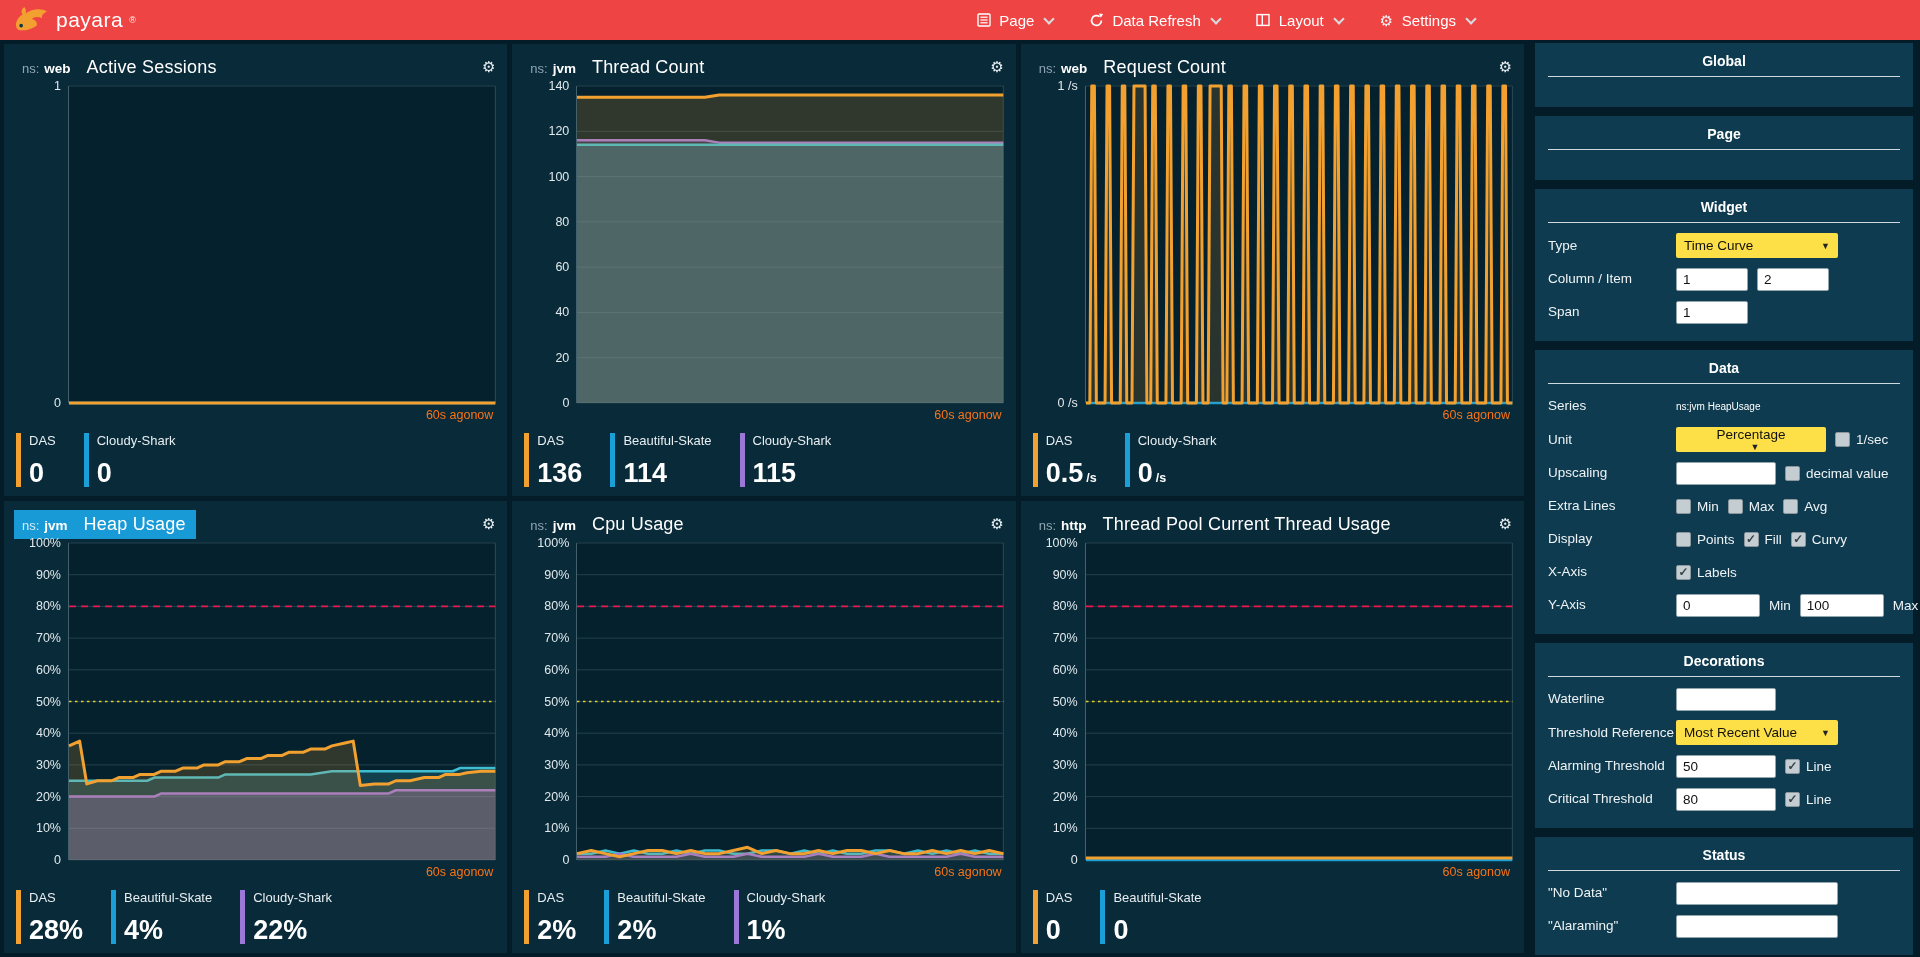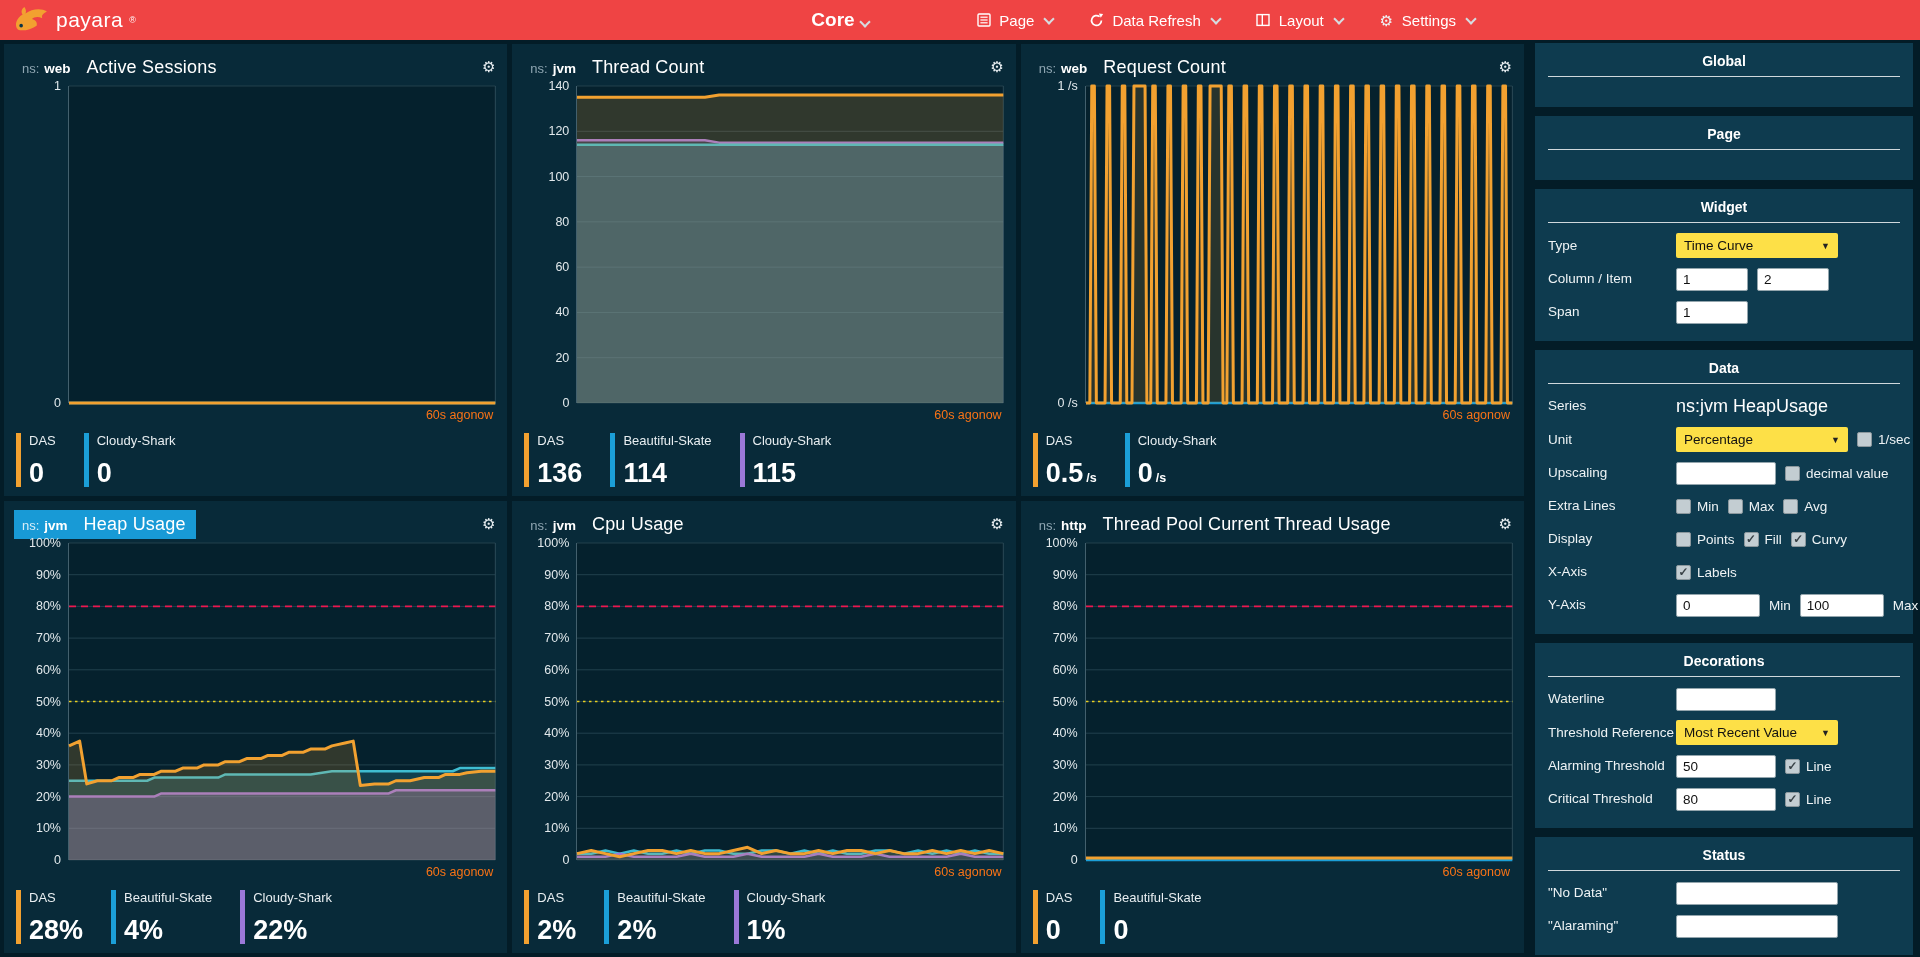--- a/index.html
+++ b/index.html
@@ -51,39 +51,36 @@
   .section.empty{padding-bottom:20px}
   .sec-title{text-align:center;font-weight:bold;font-size:14px;padding-bottom:7px;border-bottom:1px solid #cfd8dc;margin-bottom:10px}
   .s-row{display:flex;align-items:center;margin-bottom:9px;min-height:24px}
   .s-label{width:128px;flex:none;font-size:13.5px;color:#eef3f5;line-height:1.3}
   .s-controls{display:flex;align-items:center;gap:9px;flex:1;flex-wrap:nowrap}
   input.ctl{height:23px;border:1px solid #93a5ad;border-radius:2px;font-size:13.5px;padding:0 6px;box-sizing:border-box;font-family:inherit;background:#fff;color:#111}
   .sel{height:25px;background:#fde047;color:#111;font-size:13.5px;display:flex;align-items:center;justify-content:space-between;padding:0 8px;border-radius:2px;box-sizing:border-box;cursor:pointer}
   .sel .arr{font-size:9px;color:#222;margin-left:8px}
   .cb{display:flex;align-items:center;gap:6px;font-size:13.5px;color:#eef3f5;cursor:pointer;white-space:nowrap}
   .cb .box{width:15px;height:15px;background:#c3cdd2;border:1px solid #8b979d;border-radius:2px;display:flex;align-items:center;justify-content:center;font-size:12px;color:#394247;font-weight:bold;box-sizing:border-box;flex:none}
-  .static-val{font-size:18px;color:#fff;white-space:nowrap}
+  .static-val{font-size:10px;color:#fff;white-space:nowrap}
   .suffix{font-size:13.5px;color:#eef3f5;white-space:nowrap}
 </style>
 </head>
 <body>
 
 <header class="topbar">
   <div class="brand">
     <span>
       <svg width="38" height="30" viewBox="0 0 40 32">
         <path d="M6,26 C2,22 4,14 11,10 C9,7 10,4 13,2 C15,5 15,7 14,9 C21,4 31,3 37,7 C33,9 31,11 32,14 C27,12 23,13 21,15 C25,16 27,19 26,22 C19,27 10,28 6,26 Z" fill="#f2a130"></path>
         <circle cx="9.5" cy="22" r="1.9" fill="#0c3547"></circle>
       </svg>
     </span>
     <span class="brand-text">payara</span>
     <span class="brand-reg">®</span>
-  </div>
-  <div class="core-title">
-    <span style="pointer-events:auto;cursor:pointer">Core</span><span class="chev"></span>
   </div>
   <nav class="menus">
       <div class="menu-item">
         <span class="micon">
           <svg width="14" height="14" viewBox="0 0 14 14">
             <rect x="1" y="1" width="12" height="12" rx="1" fill="none" stroke="#fff" stroke-width="1.4"></rect>
             <line x1="3.4" y1="4.2" x2="10.6" y2="4.2" stroke="#fff" stroke-width="1.2"></line>
             <line x1="3.4" y1="7" x2="10.6" y2="7" stroke="#fff" stroke-width="1.2"></line>
             <line x1="3.4" y1="9.8" x2="10.6" y2="9.8" stroke="#fff" stroke-width="1.2"></line>
           </svg>
@@ -491,21 +488,21 @@
         <div class="sec-title">Data</div>
         <div class="s-row">
           <div class="s-label">Series</div>
           <div class="s-controls">
             <span class="static-val">ns:jvm HeapUsage</span>
           </div>
         </div>
         <div class="s-row">
           <div class="s-label">Unit</div>
           <div class="s-controls">
-            <div class="sel" style="width: 172px;">
+            <div class="sel" style="width: 150px; flex-direction: column;">
               <span>Percentage</span>
               <span class="arr">▼</span>
             </div>
             <label class="cb">
               <span class="box"></span>
               <span>1/sec</span>
             </label>
           </div>
         </div>
         <div class="s-row">

